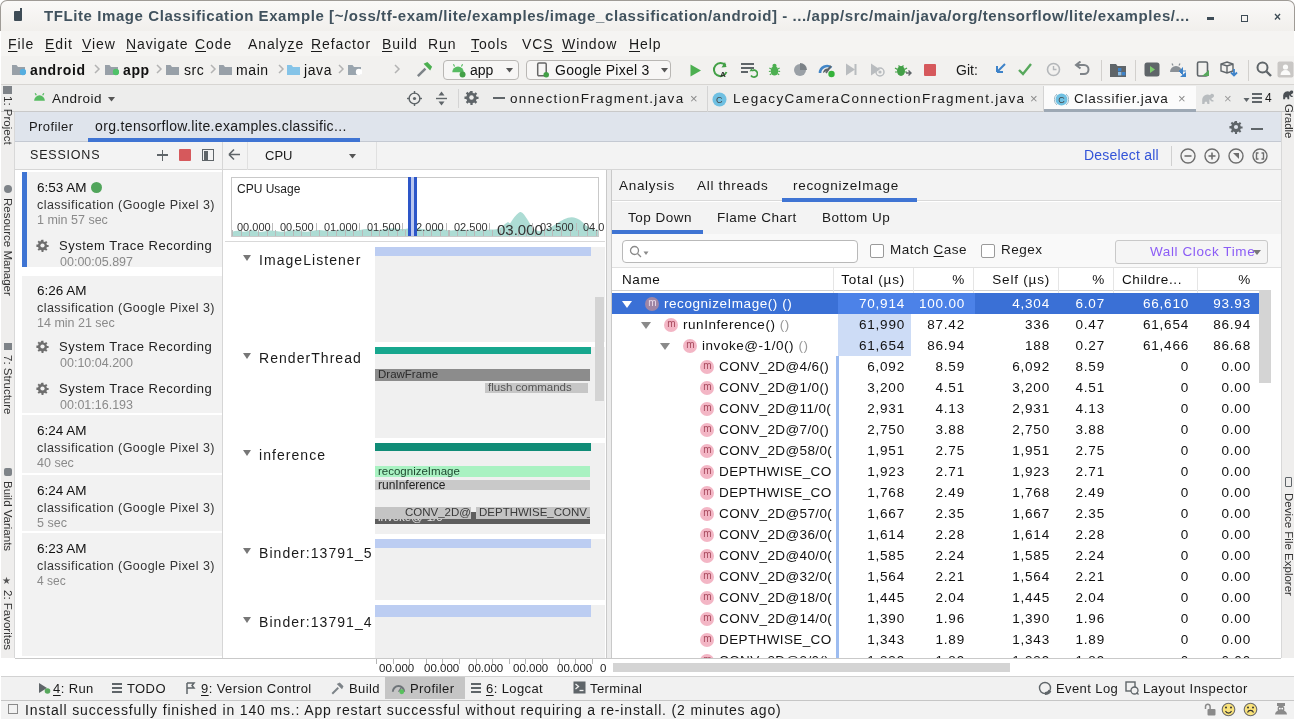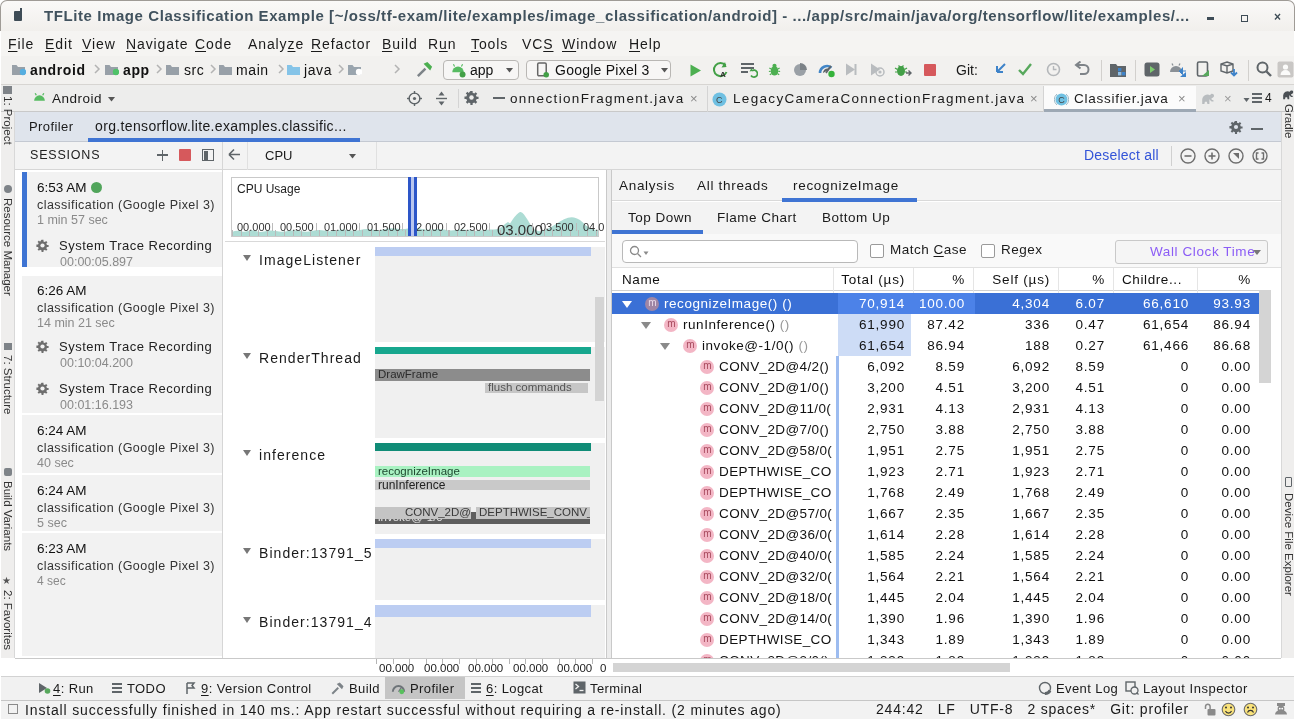--- a/index.html
+++ b/index.html
@@ -557,21 +557,21 @@
 <div class="tx" style="left:361px;top:3px;width:77px;text-align:right;font-size:13.5px;letter-spacing:0.8px;color:#111;">188</div>
 <div class="tx" style="left:446px;top:3px;width:47px;text-align:right;font-size:13.5px;letter-spacing:0.8px;color:#111;">0.27</div>
 <div class="tx" style="left:501px;top:3px;width:76px;text-align:right;font-size:13.5px;letter-spacing:0.8px;color:#111;">61,466</div>
 <div class="tx" style="left:585px;top:3px;width:54px;text-align:right;font-size:13.5px;letter-spacing:0.8px;color:#111;">86.68</div>
 </div>
 <div class="ab" style="left:0;top:63px;width:647px;height:21px;background:#fff;">
 <div class="ab" style="left:224px;top:0;width:3px;height:21px;background:#9dbcf0;"></div>
 <div class="ab" style="left:88px;top:3.5px;width:14px;height:14px;border-radius:50%;background:#f3b6c5;">
           <span style="position:absolute;left:3.2px;top:0.5px;font-size:10px;color:#a84a5e;">m</span>
         </div>
-<div class="tx" style="left:107px;top:3px;font-size:13.5px;letter-spacing:0.38px;color:#111;max-width:113px;overflow:hidden;">CONV_2D@4/2()</div>
+<div class="tx" style="left:107px;top:3px;font-size:13.5px;letter-spacing:0.38px;color:#111;max-width:113px;overflow:hidden;">CONV_2D@4/6()</div>
 <div class="tx" style="left:221px;top:3px;width:72px;text-align:right;font-size:13.5px;letter-spacing:0.8px;color:#111;">6,092</div>
 <div class="tx" style="left:301px;top:3px;width:52px;text-align:right;font-size:13.5px;letter-spacing:0.8px;color:#111;">8.59</div>
 <div class="tx" style="left:361px;top:3px;width:77px;text-align:right;font-size:13.5px;letter-spacing:0.8px;color:#111;">6,092</div>
 <div class="tx" style="left:446px;top:3px;width:47px;text-align:right;font-size:13.5px;letter-spacing:0.8px;color:#111;">8.59</div>
 <div class="tx" style="left:501px;top:3px;width:76px;text-align:right;font-size:13.5px;letter-spacing:0.8px;color:#111;">0</div>
 <div class="tx" style="left:585px;top:3px;width:54px;text-align:right;font-size:13.5px;letter-spacing:0.8px;color:#111;">0.00</div>
 </div>
 <div class="ab" style="left:0;top:84px;width:647px;height:21px;background:#fff;">
 <div class="ab" style="left:224px;top:0;width:3px;height:21px;background:#9dbcf0;"></div>
 <div class="ab" style="left:88px;top:3.5px;width:14px;height:14px;border-radius:50%;background:#f3b6c5;">
@@ -797,21 +797,20 @@
 <div class="tx" style="left:1056px;top:681px;font-size:13px;letter-spacing:0.4px;color:#1a1a1a;">Event Log</div>
 <svg class="ab" style="left:1125px;top:681px" width="14" height="14" viewBox="0 0 14 14">
       <rect x="1" y="1" width="9" height="9" fill="none" stroke="#5f6569" stroke-width="1.4"></rect>
       <circle cx="9.5" cy="9.5" r="3.5" fill="#f1f1f1" stroke="#5f6569" stroke-width="1.3"></circle>
       <line x1="11.5" y1="11.5" x2="13.5" y2="13.5" stroke="#5f6569" stroke-width="1.3"></line>
     </svg>
 <div class="tx" style="left:1143px;top:681px;font-size:13px;letter-spacing:0.55px;color:#1a1a1a;">Layout Inspector</div>
 <div class="ab" style="left:1px;top:700px;width:1293px;height:19px;background:#f2f2f2;border-top:1px solid #c6c6c6;"></div>
 <div class="ab" style="left:8px;top:704px;width:10px;height:10px;border:1.4px solid #8a8a8a;"></div>
 <div class="tx" style="left:25px;top:702px;font-size:14px;letter-spacing:0.85px;color:#1a1a1a;">Install successfully finished in 140 ms.: App restart successful without requiring a re-install. (2 minutes ago)</div>
-<div class="tx" style="left:876px;top:701px;font-size:14px;letter-spacing:0.8px;color:#1a1a1a;">244:42&nbsp;&nbsp;&nbsp;LF&nbsp;&nbsp;&nbsp;UTF-8&nbsp;&nbsp;&nbsp;2 spaces*&nbsp;&nbsp;&nbsp;Git: profiler</div>
 <svg class="ab" style="left:1204px;top:703px" width="12" height="13" viewBox="0 0 12 13">
       <rect x="3.5" y="6" width="8" height="6.5" rx="1" fill="#8a8a8a"></rect>
       <path d="M1.5 6 V3.5 a2.3 2.3 0 0 1 4.6 0 V6" fill="none" stroke="#8a8a8a" stroke-width="1.5"></path>
     </svg>
 <svg class="ab" style="left:1221px;top:702px" width="15" height="15" viewBox="0 0 15 15">
       <circle cx="7.5" cy="7.5" r="6.3" fill="#f9e27a" stroke="#6b6b6b" stroke-width="1.1"></circle>
       <circle cx="5" cy="5.6" r="1" fill="#333"></circle>
       <circle cx="10" cy="5.6" r="1" fill="#333"></circle>
       <path d="M4.5 9 a3.2 3.2 0 0 0 6 0" fill="none" stroke="#333" stroke-width="1.1"></path>
     </svg>

